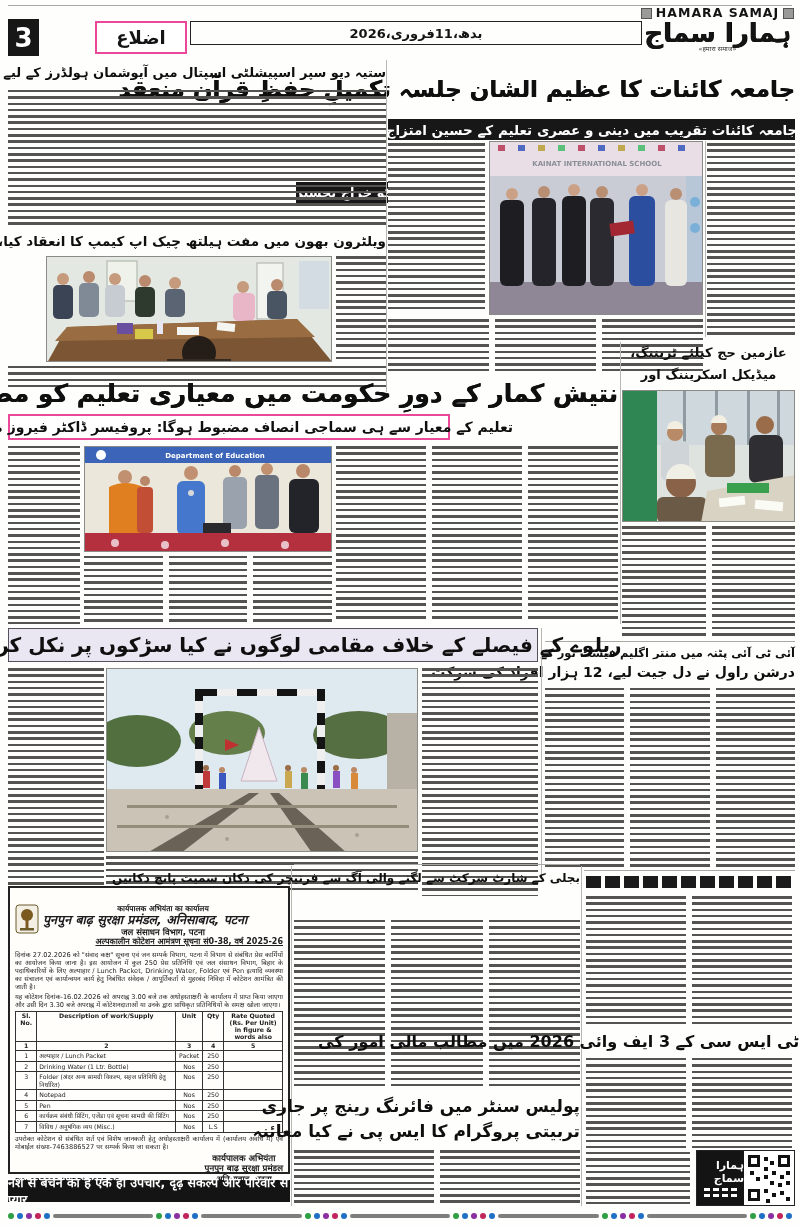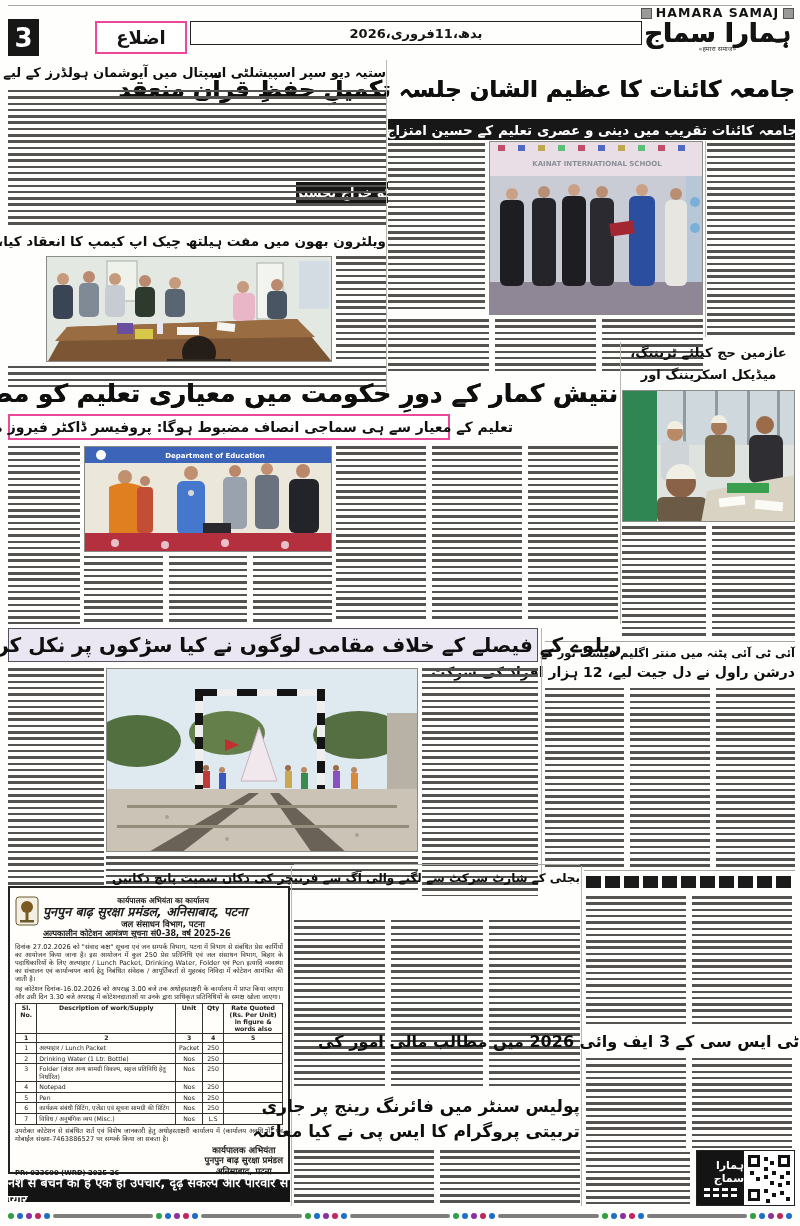--- a/index.html
+++ b/index.html
@@ -14,25 +14,25 @@
   .wordbar{background-image:repeating-linear-gradient(90deg,#1b1b1b 0 15px,rgba(0,0,0,0) 15px 19px);}
   .flexcols{display:flex;gap:6px;}
   .flexcols>div{flex:1;}
   .vrule{background:#b9b7b2;width:1px;position:absolute;}
   .hrule{background:#aaa8a3;height:1px;position:absolute;}
   .blackbar{background:#171717;color:#fff;font-weight:bold;display:flex;align-items:center;justify-content:center;white-space:nowrap;}
   .framebox{border:2px solid #ec4899;background:#fff;}
   .photo{border:1px solid #8a8a86;background:#d8d8d4;overflow:hidden;}
   .photo svg{display:block;}
   
-  .tender{border:2px solid #222;background:#fffefb;padding:8px 5px;font-family:"DejaVu Sans",sans-serif;font-size:6.6px;line-height:1.22;color:#1c1c1c;}
+  .tender{border:2px solid #222;background:#fffefb;padding:16px 5px;font-family:"DejaVu Sans",sans-serif;font-size:6.6px;line-height:1.22;color:#1c1c1c;}
   .tender .t-office{text-align:center;font-size:7.5px;font-weight:bold;}
   .tender .t-title{text-align:left;font-size:12.5px;font-weight:bold;line-height:1.1;font-style:italic;}
   .tender .t-dept{text-align:center;font-size:8.5px;font-weight:bold;}
-  .tender .t-no{text-align:left;font-size:8px;font-weight:bold;text-decoration:underline;margin-bottom:2px;}
+  .tender .t-no{text-align:right;font-size:8px;font-weight:bold;text-decoration:underline;margin-bottom:2px;}
   .tender p{margin:2px 0;text-align:justify;}
   .tender .t-work{font-weight:bold;}
   .tender table{width:100%;border-collapse:collapse;font-size:6.2px;margin:2px 0;}
   .tender th,.tender td{border:1px solid #333;padding:1px 2px;vertical-align:top;}
   .tender th{font-weight:bold;text-align:center;line-height:1.1;}
   .tender .cnum td{text-align:center;font-weight:bold;padding:0 2px;}
   .tender td.c{text-align:center;}
   .t-sig{display:flex;justify-content:space-between;align-items:flex-end;margin-top:2px;}
   .t-pr{font-weight:bold;font-size:6.8px;}
   .t-sign{text-align:center;font-weight:bold;font-size:8.6px;line-height:1.25;}

